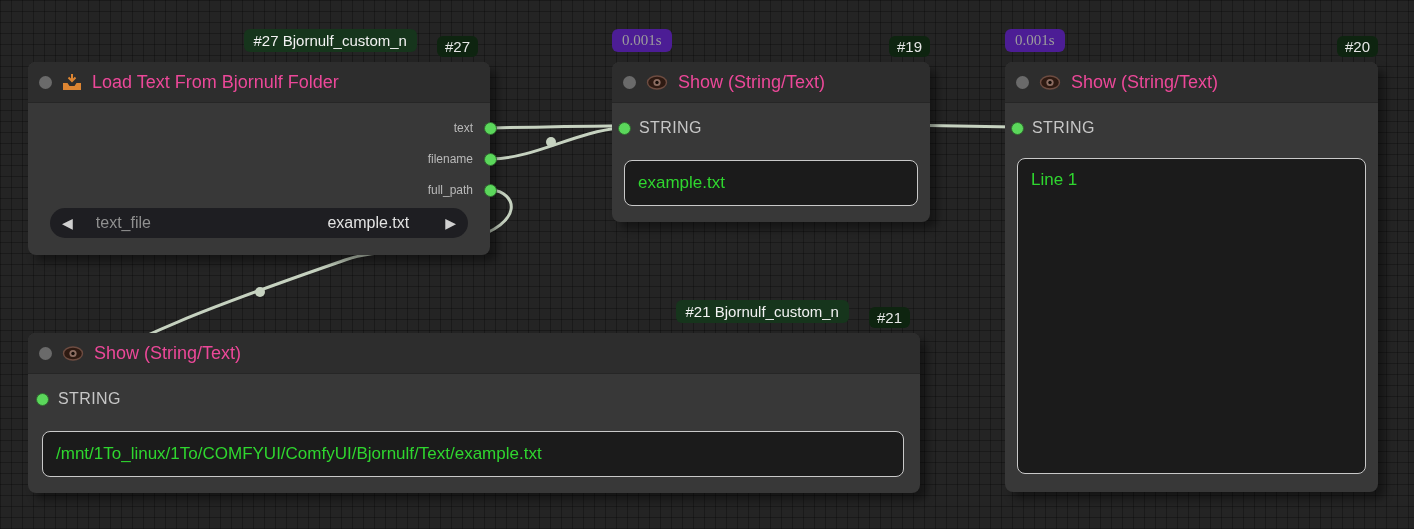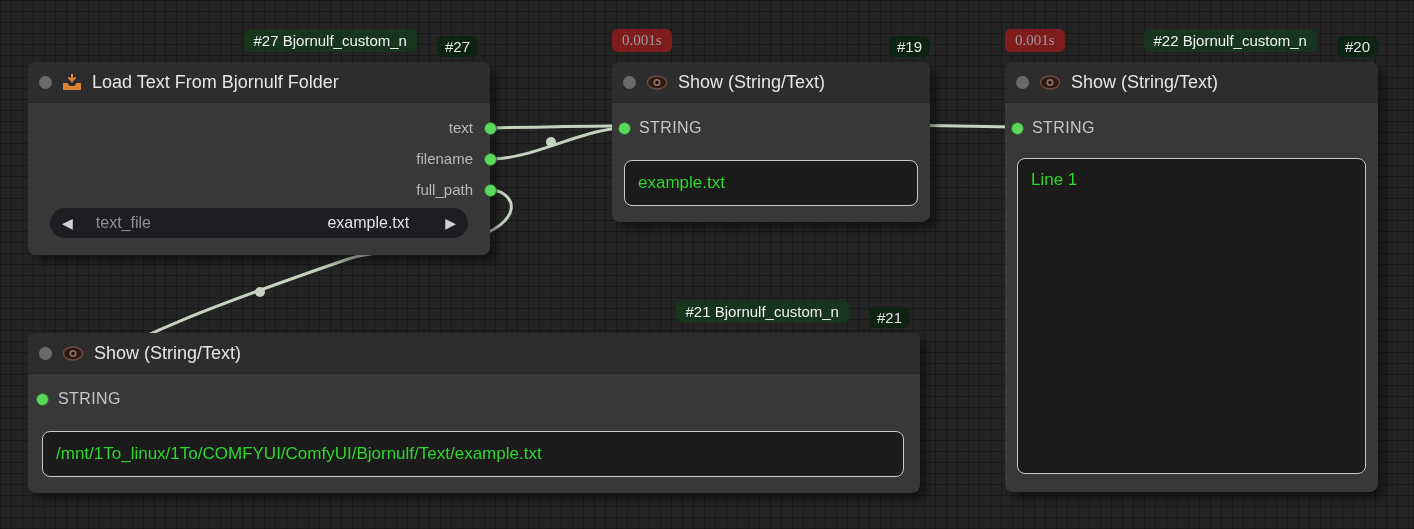--- a/index.html
+++ b/index.html
@@ -19,32 +19,32 @@
   .node {
     position:absolute; z-index:2; background:#383838; border-radius:8px;
     box-shadow:7px 7px 9px rgba(0,0,0,0.42);
   }
   .header {
     height:40px; display:flex; align-items:center; gap:10px; padding:0 11px;
     background:#2d2d2d; border-radius:8px 8px 0 0; border-bottom:1px solid #262626;
   }
   .collapse-dot { width:13px; height:13px; border-radius:50%; background:#6a6a6a; flex:none; }
   .hicon { flex:none; display:flex; align-items:center; }
-  .title { font-size:18px; color:#e5e5e5; white-space:nowrap; overflow:hidden; }
+  .title { font-size:18px; color:#ec4899; white-space:nowrap; overflow:hidden; }
 
   .badges { position:absolute; top:-33px; display:flex; gap:20px; align-items:flex-start; z-index:3; }
   .badge { font-size:15px; padding:3px 10px; border-radius:6px; white-space:nowrap; }
   .badge.green { background:var(--badge_green_bg,#16351c); color:#f2f2f2; }
   .badge.idb { background:var(--badge_id_bg,#0e2410); color:#e6e6e6; margin-top:7px; padding:2px 8px;border-radius:6px; }
-  .badge.time { position:absolute; top:-33px; left:0; background:#7f1d1d; color:#9c9c9c;
+  .badge.time { position:absolute; top:-33px; left:0; background:#4c1d95; color:#9c9c9c;
     font-family:"Liberation Serif", serif; z-index:3; }
 
   .port { position:absolute; width:13px; height:13px; border-radius:50%;
     background:var(--slot_green,#5bd75b); box-sizing:border-box; border:1px solid #2f6b2f; }
-  .out-label { position:absolute; right:17px; font-size:15px; color:#b9b9b9; line-height:24px; }
+  .out-label { position:absolute; right:17px; font-size:12px; color:#b9b9b9; line-height:24px; }
   .slot-label { position:absolute; font-size:16px; color:#c6c6c6; line-height:24px; letter-spacing:0.4px; }
 
   .combo { position:absolute; left:22px; right:22px; top:146px; height:30px;
     background:#1e1e22; border-radius:15px; display:flex; align-items:center;
     padding:0 12px; font-size:16px; }
   .arrow { color:#d0d0d0; font-size:14px; cursor:pointer; }
   .combo-label { color:#8f8f8f; margin-left:23px; }
   .combo-value { flex:1; text-align:right; padding-right:36px; color:#e2e2e2; }
 
   .textbox { position:absolute; background:#1b1b1b; border:1px solid #c9c9c9; border-radius:8px;
@@ -116,21 +116,20 @@
     <span class="port" style="left:6px;top:60px"></span>
     <span class="slot-label" style="left:27px;top:54px">STRING</span>
     <div class="textbox" style="left:12px;right:12px;top:98px;height:44px">
       <span class="green-text">example.txt</span>
     </div>
   </div>
 
   <div class="node" style="left:1005px;top:62px;width:373px;height:430px">
     <span class="badge time">0.001s</span>
     <div class="badges" style="right:0">
-      <span class="badge green">#22 Bjornulf_custom_n</span>
       <span class="badge idb">#20</span>
     </div>
     <div class="header">
       <span class="collapse-dot"></span>
       <span class="hicon">
         <svg width="22" height="15" viewBox="0 0 22 15">
           <ellipse cx="11" cy="7.5" rx="9.5" ry="6.5" fill="#2e1a12" stroke="#6d4c41" stroke-width="1.4"></ellipse>
           <circle cx="11" cy="7.5" r="3.6" fill="#8d6e63"></circle>
           <circle cx="11" cy="7.5" r="1.7" fill="#140b07"></circle>
         </svg>

